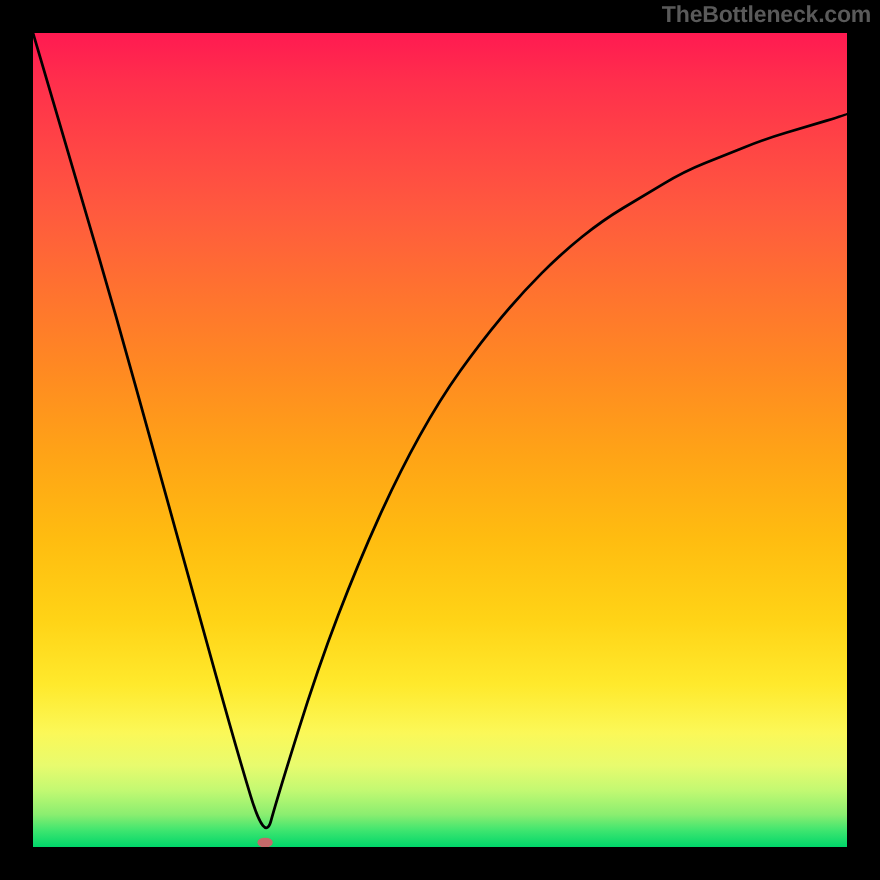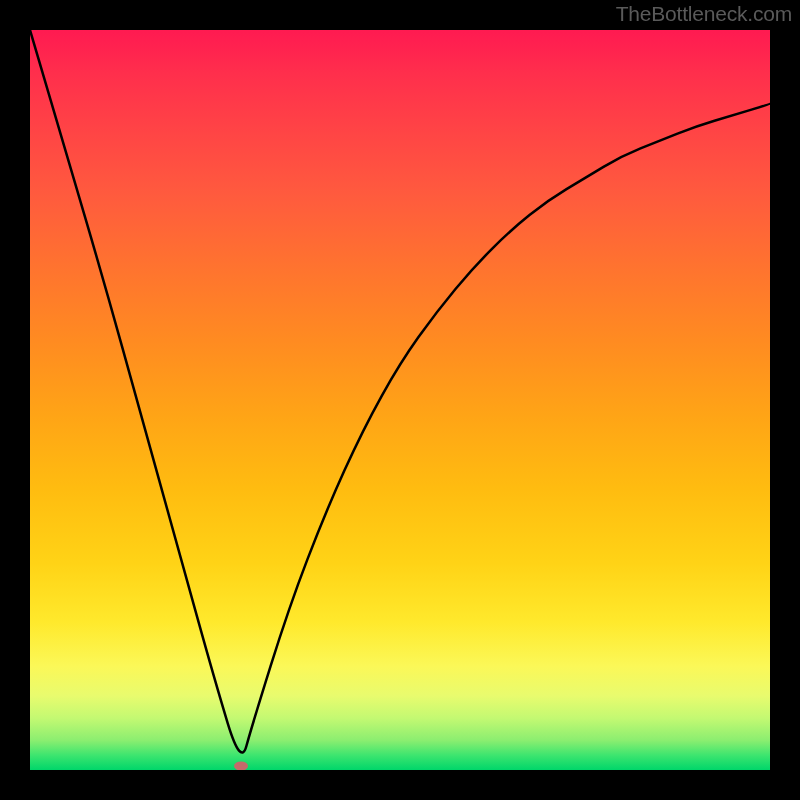--- a/index.html
+++ b/index.html
@@ -16,21 +16,21 @@
     width: 800px;
     height: 800px;
     background: #000;
   }
   .watermark {
     position: absolute;
     top: 2px;
     right: 8px;
     color: #5a5a5a;
     font-size: 21px;
-    font-weight: 400;
+    font-weight: 700;
     letter-spacing: -0.2px;
     z-index: 20;
   }
   .plot-area {
     position: absolute;
     left: 30px;
     top: 30px;
     width: 740px;
     height: 740px;
     overflow: hidden;

